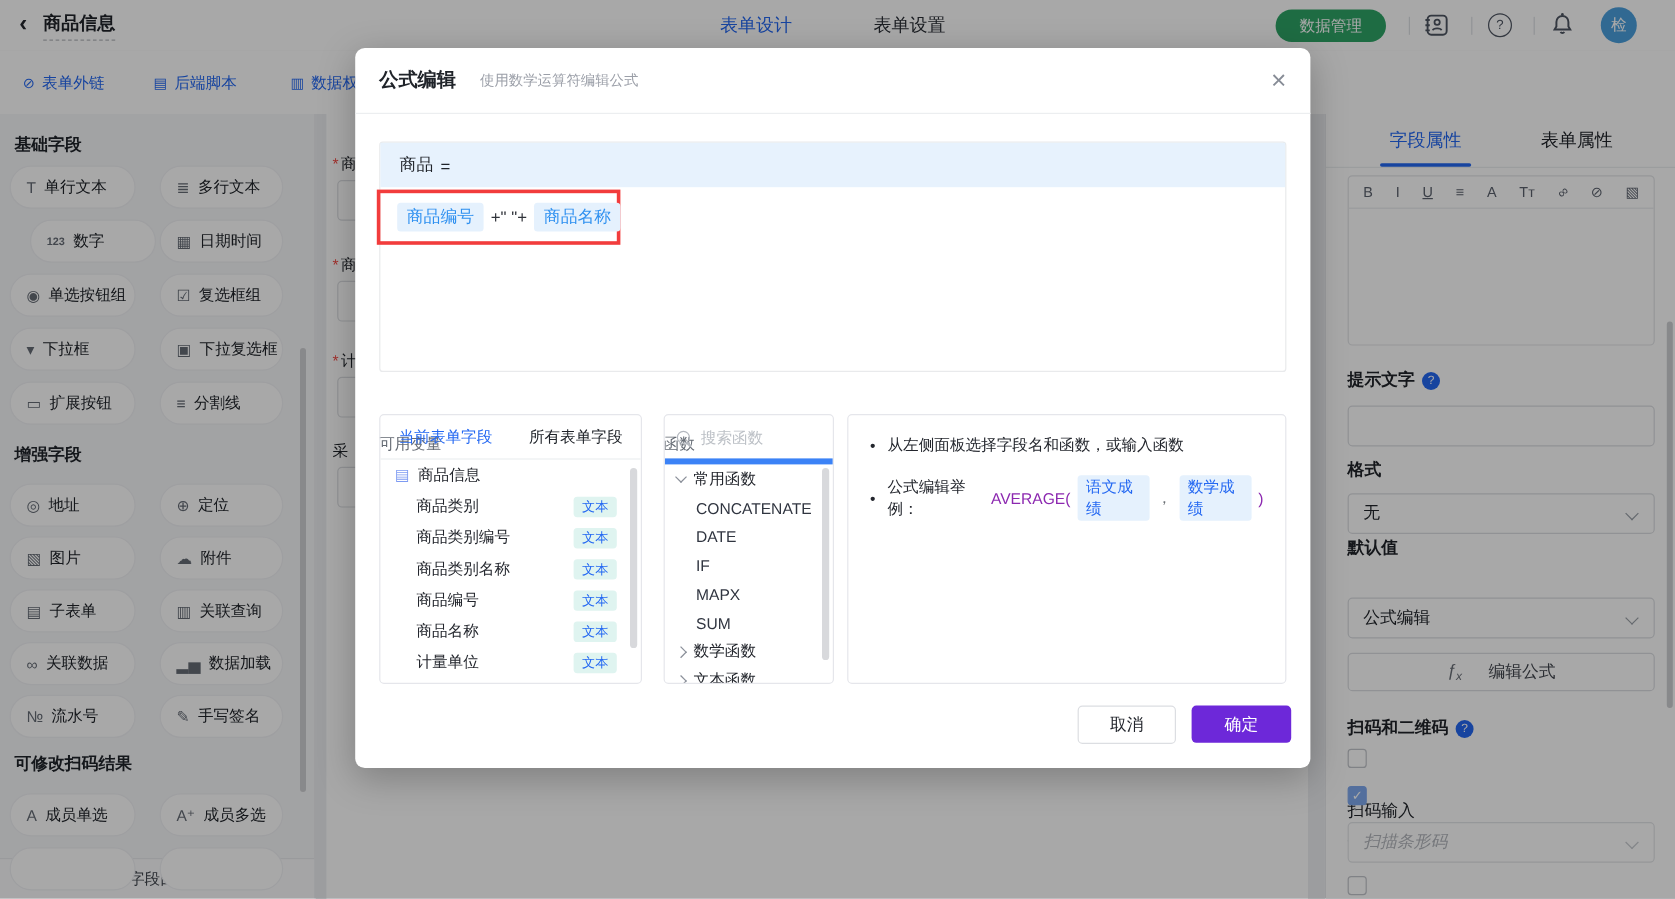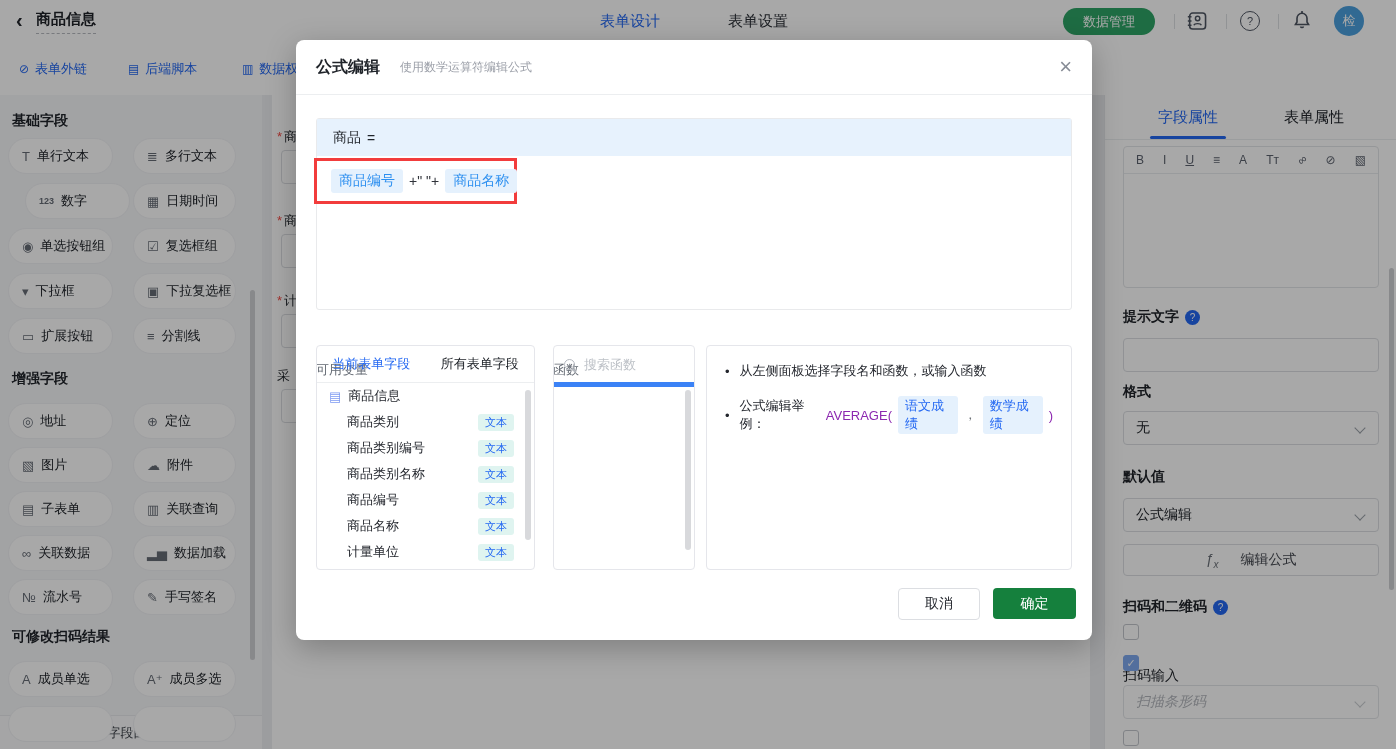--- a/index.html
+++ b/index.html
@@ -109,21 +109,21 @@
   .tchev.right{transform:rotate(-45deg);}
   .fn-scroll{position:absolute;right:3px;top:44px;width:6px;height:160px;border-radius:3px;background:#d8d9dc;}
   .tipbox{position:absolute;left:410px;top:305px;width:366px;height:225px;border:1px solid #e5e6eb;border-radius:4px;
     box-sizing:border-box;padding:16px 18px;font-size:13px;color:#23262d;}
   .tiprow{display:flex;align-items:center;gap:10px;margin-bottom:16px;}
   .bullet{color:#23262d;font-size:13px;}
   .fnname{color:#8C28B0;}
   .tipchip{background:#E5F1FD;color:#2468F2;padding:1px 7px;border-radius:3px;}
   .m-cancel{position:absolute;left:602px;top:548px;width:80px;height:30px;border:1px solid #dcdee2;border-radius:4px;background:#fff;
     font-size:14px;color:#23262d;display:flex;align-items:center;justify-content:center;cursor:pointer;}
-  .m-ok{position:absolute;left:697px;top:548px;width:83px;height:31px;border-radius:4px;background:#15803d;color:#fff;
+  .m-ok{position:absolute;left:697px;top:548px;width:83px;height:31px;border-radius:4px;background:#6d28d9;color:#fff;
     font-size:14px;display:flex;align-items:center;justify-content:center;cursor:pointer;}
 </style>
 </head>
 <body>
 
 <div class="screen">
 
   <header class="topbar">
     <span class="back">‹</span>
     <span class="apptitle">商品信息</span>
@@ -307,21 +307,21 @@
         <span class="qmark">?</span>
     </div>
     <div class="pinput" style="top:243px;"></div>
     <div class="plabel" style="top:288px;">
         <span>格式</span>
       </div>
     <div class="pselect" style="top:316px;">
       <span>无</span>
         <span class="chev"></span>
     </div>
-    <div class="plabel" style="top:373px;">
+    <div class="plabel" style="top:353px;">
         <span>默认值</span>
       </div>
     <div class="pselect" style="top:403px;">
       <span>公式编辑</span>
         <span class="chev"></span>
     </div>
     <div class="fxbtn" style="top:449px;">
       <span style="font-style:italic;color:#6b7078;">ƒ<sub style="font-size:10px;">x</sub></span>
       <span>编辑公式</span>
     </div>
@@ -408,20 +408,39 @@
           </div>
         </div>
       <div class="var-scroll"></div>
     </div>
 
     <div class="fnbox">
       <div class="fnsearch">
         <span class="mag"></span>
         <input placeholder="搜索函数" style="">
       </div>
+      <div id="fnlist">
+          <div class="fnrow">
+            <span class="tchev down"></span>
+            <span>常用函数</span>
+          </div>
+          <div class="fnrow item">CONCATENATE</div>
+          <div class="fnrow item">DATE</div>
+          <div class="fnrow item">IF</div>
+          <div class="fnrow item">MAPX</div>
+          <div class="fnrow item">SUM</div>
+          <div class="fnrow">
+            <span class="tchev right"></span>
+            <span>数学函数</span>
+          </div>
+          <div class="fnrow">
+            <span class="tchev right"></span>
+            <span>文本函数</span>
+          </div>
+        </div>
       <div class="fn-scroll"></div>
     </div>
 
     <div class="tipbox">
       <div class="tiprow">
         <span class="bullet">•</span>
         <span>从左侧面板选择字段名和函数，或输入函数</span>
       </div>
       <div class="tiprow">
         <span class="bullet">•</span>

